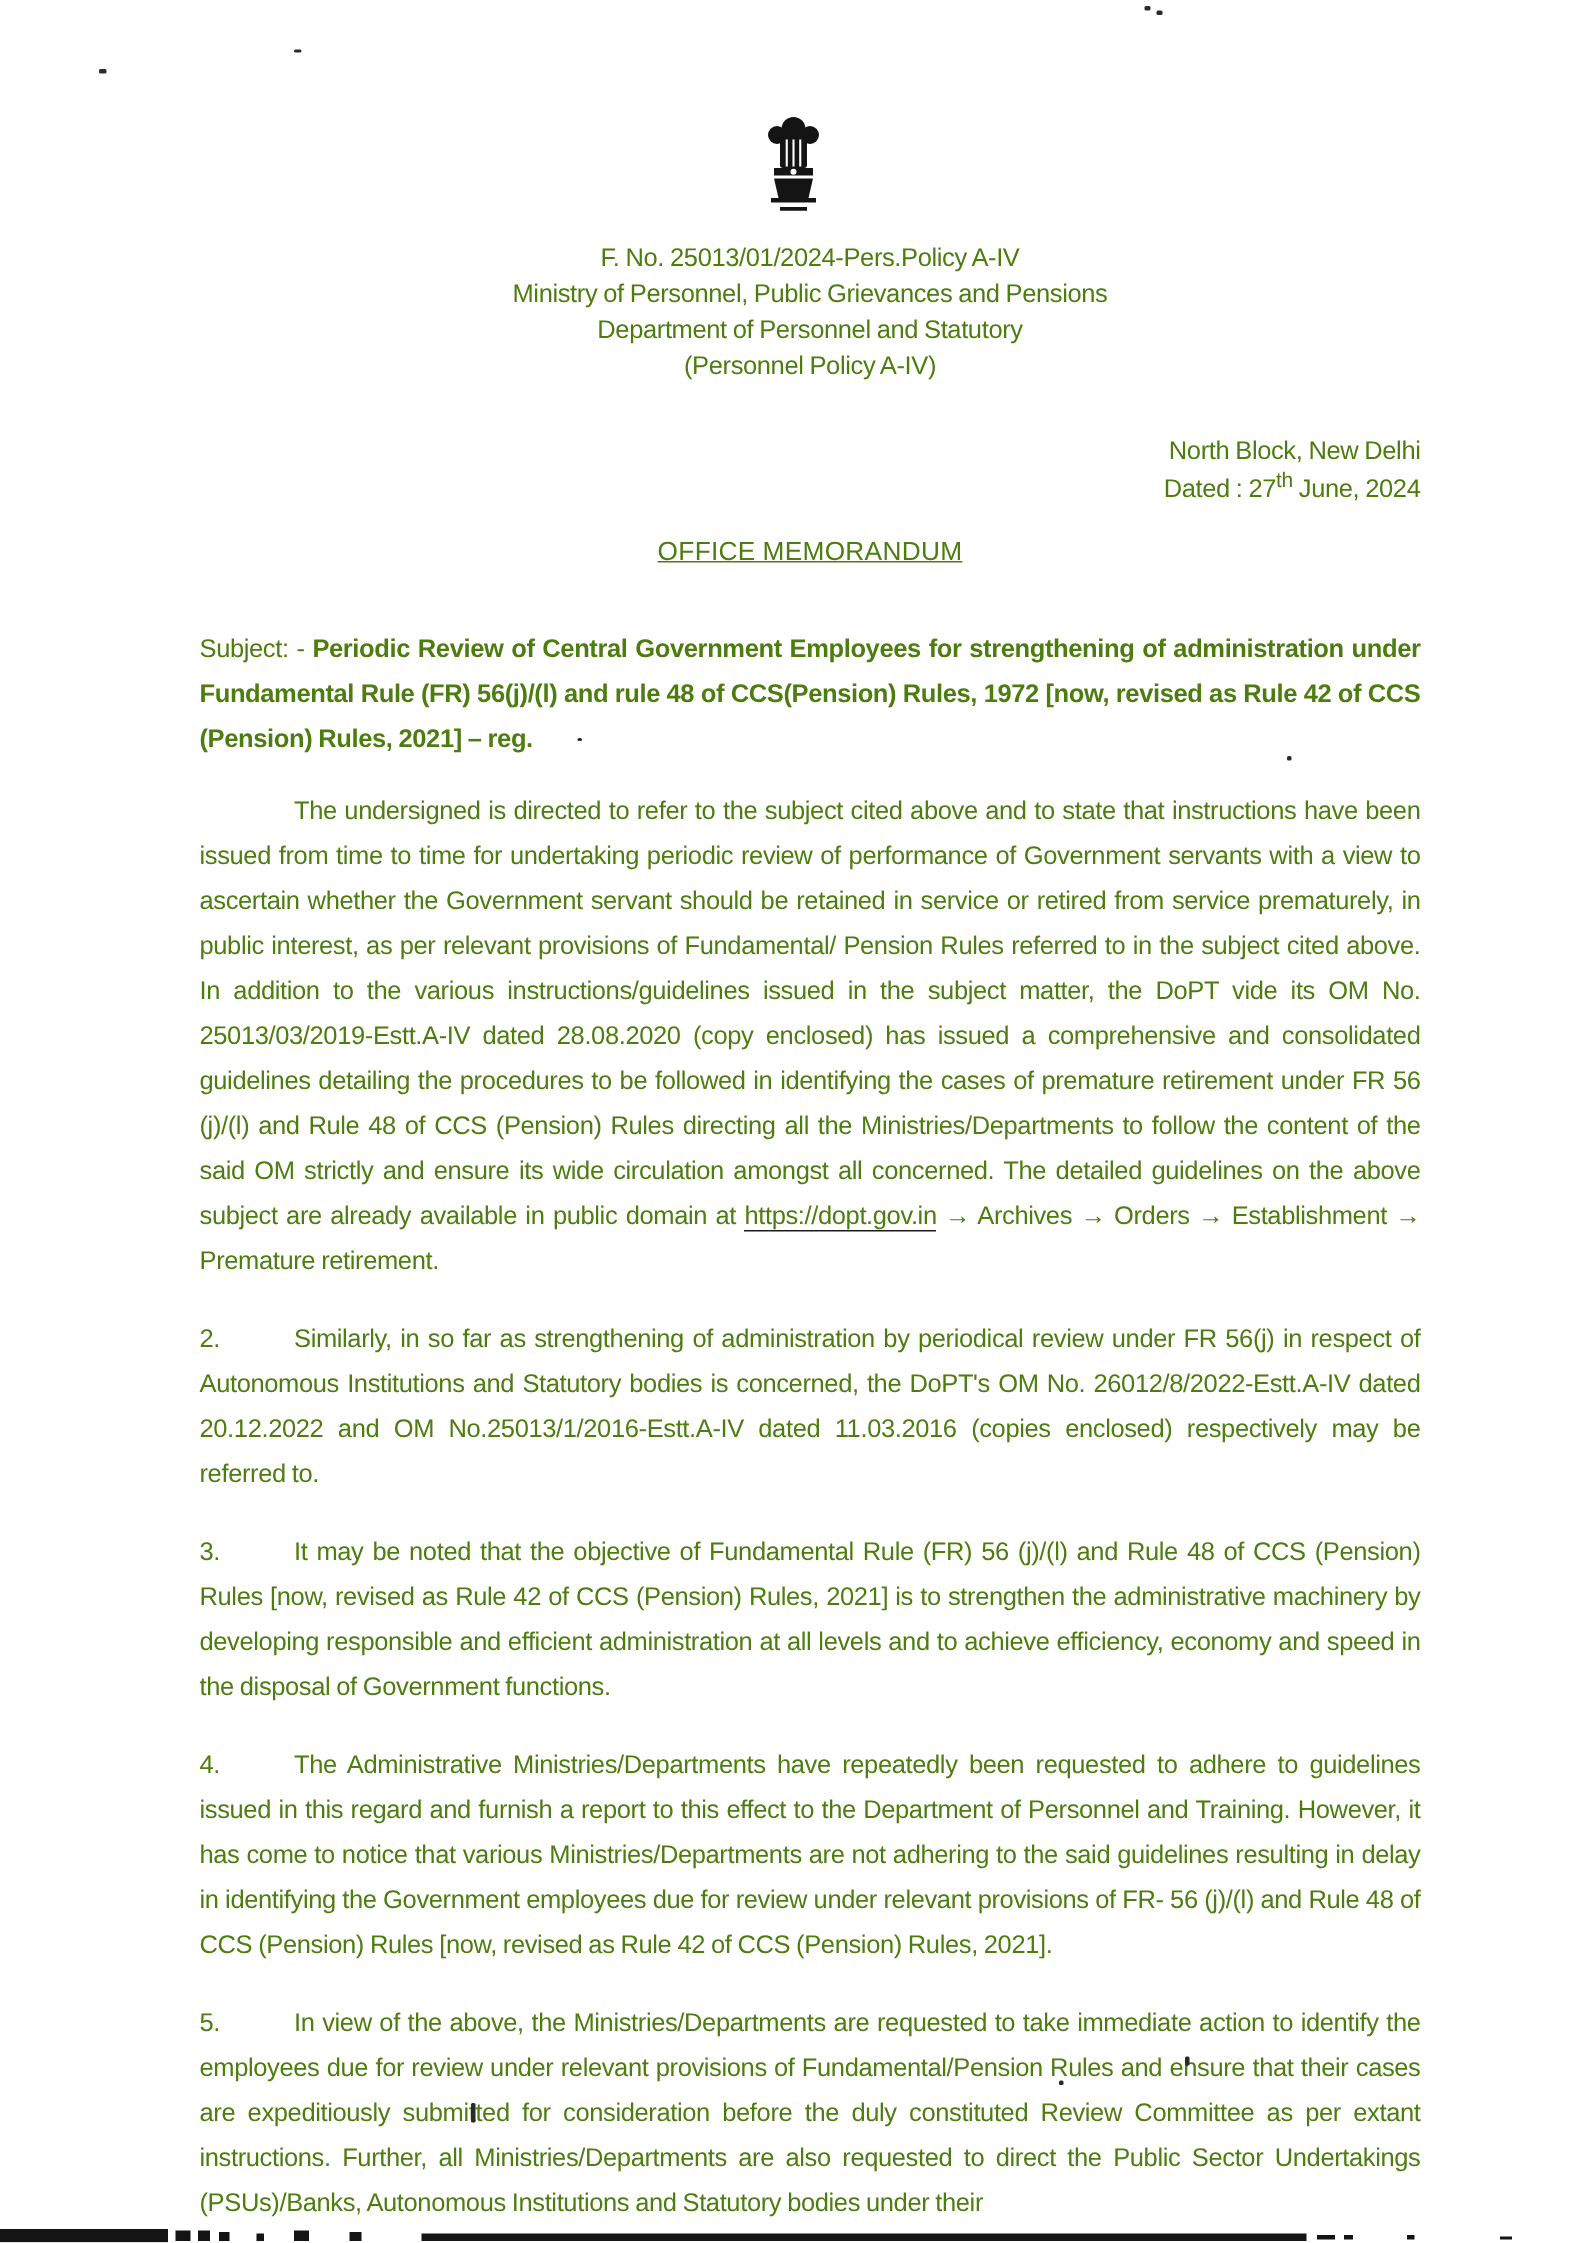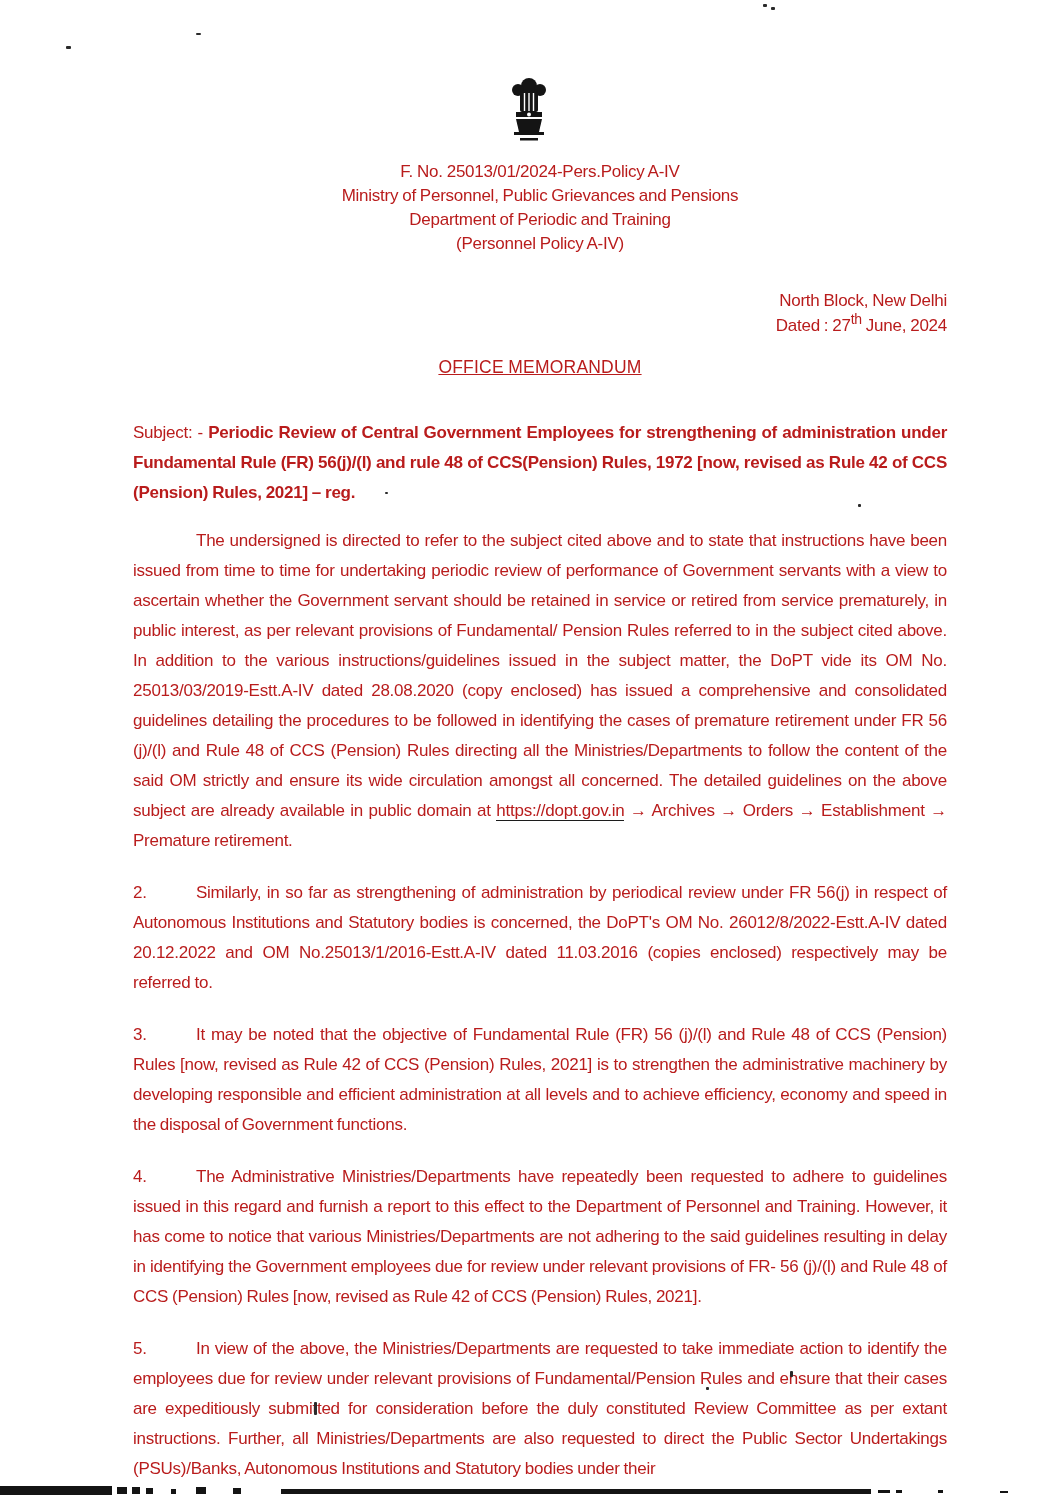--- a/index.html
+++ b/index.html
@@ -2,21 +2,21 @@
 <html><head>
 <meta charset="utf-8">
 <style>
   html, body { margin:0; padding:0; background:#ffffff; }
   .page {
     position:relative;
     width:1058px; height:1495px;
     background:#ffffff;
     overflow:hidden;
     font-family:"Liberation Sans", sans-serif;
-    color:#b91c1c;
+    color:#4d7c0f;
   }
   .emblem {
     position:absolute; top:76px; left:50%;
     transform:translateX(-50%);
     width:46px; height:66px;
   }
   .content {
     position:absolute; left:133px; top:160px; width:814px;
     font-size:17px; line-height:30px;
     letter-spacing:-0.25px; word-spacing:-0.5px;
@@ -68,21 +68,21 @@
       </g>
       <circle cx="23" cy="38.5" r="2" fill="#ffffff"></circle>
     </svg>
   </div>
 
   <div class="content">
 
     <div class="doc-head">
       <div>F. No. 25013/01/2024-Pers.Policy A-IV</div>
       <div>Ministry of Personnel, Public Grievances and Pensions</div>
-      <div>Department of Periodic and Training</div>
+      <div>Department of Personnel and Statutory</div>
       <div>(Personnel Policy A-IV)</div>
     </div>
 
     <div class="place-date">
       <div>North Block, New Delhi</div>
       <div><span>Dated : 27</span><sup class="ord">th</sup><span> June, 2024</span></div>
     </div>
 
     <div class="om-title">OFFICE MEMORANDUM</div>
 

